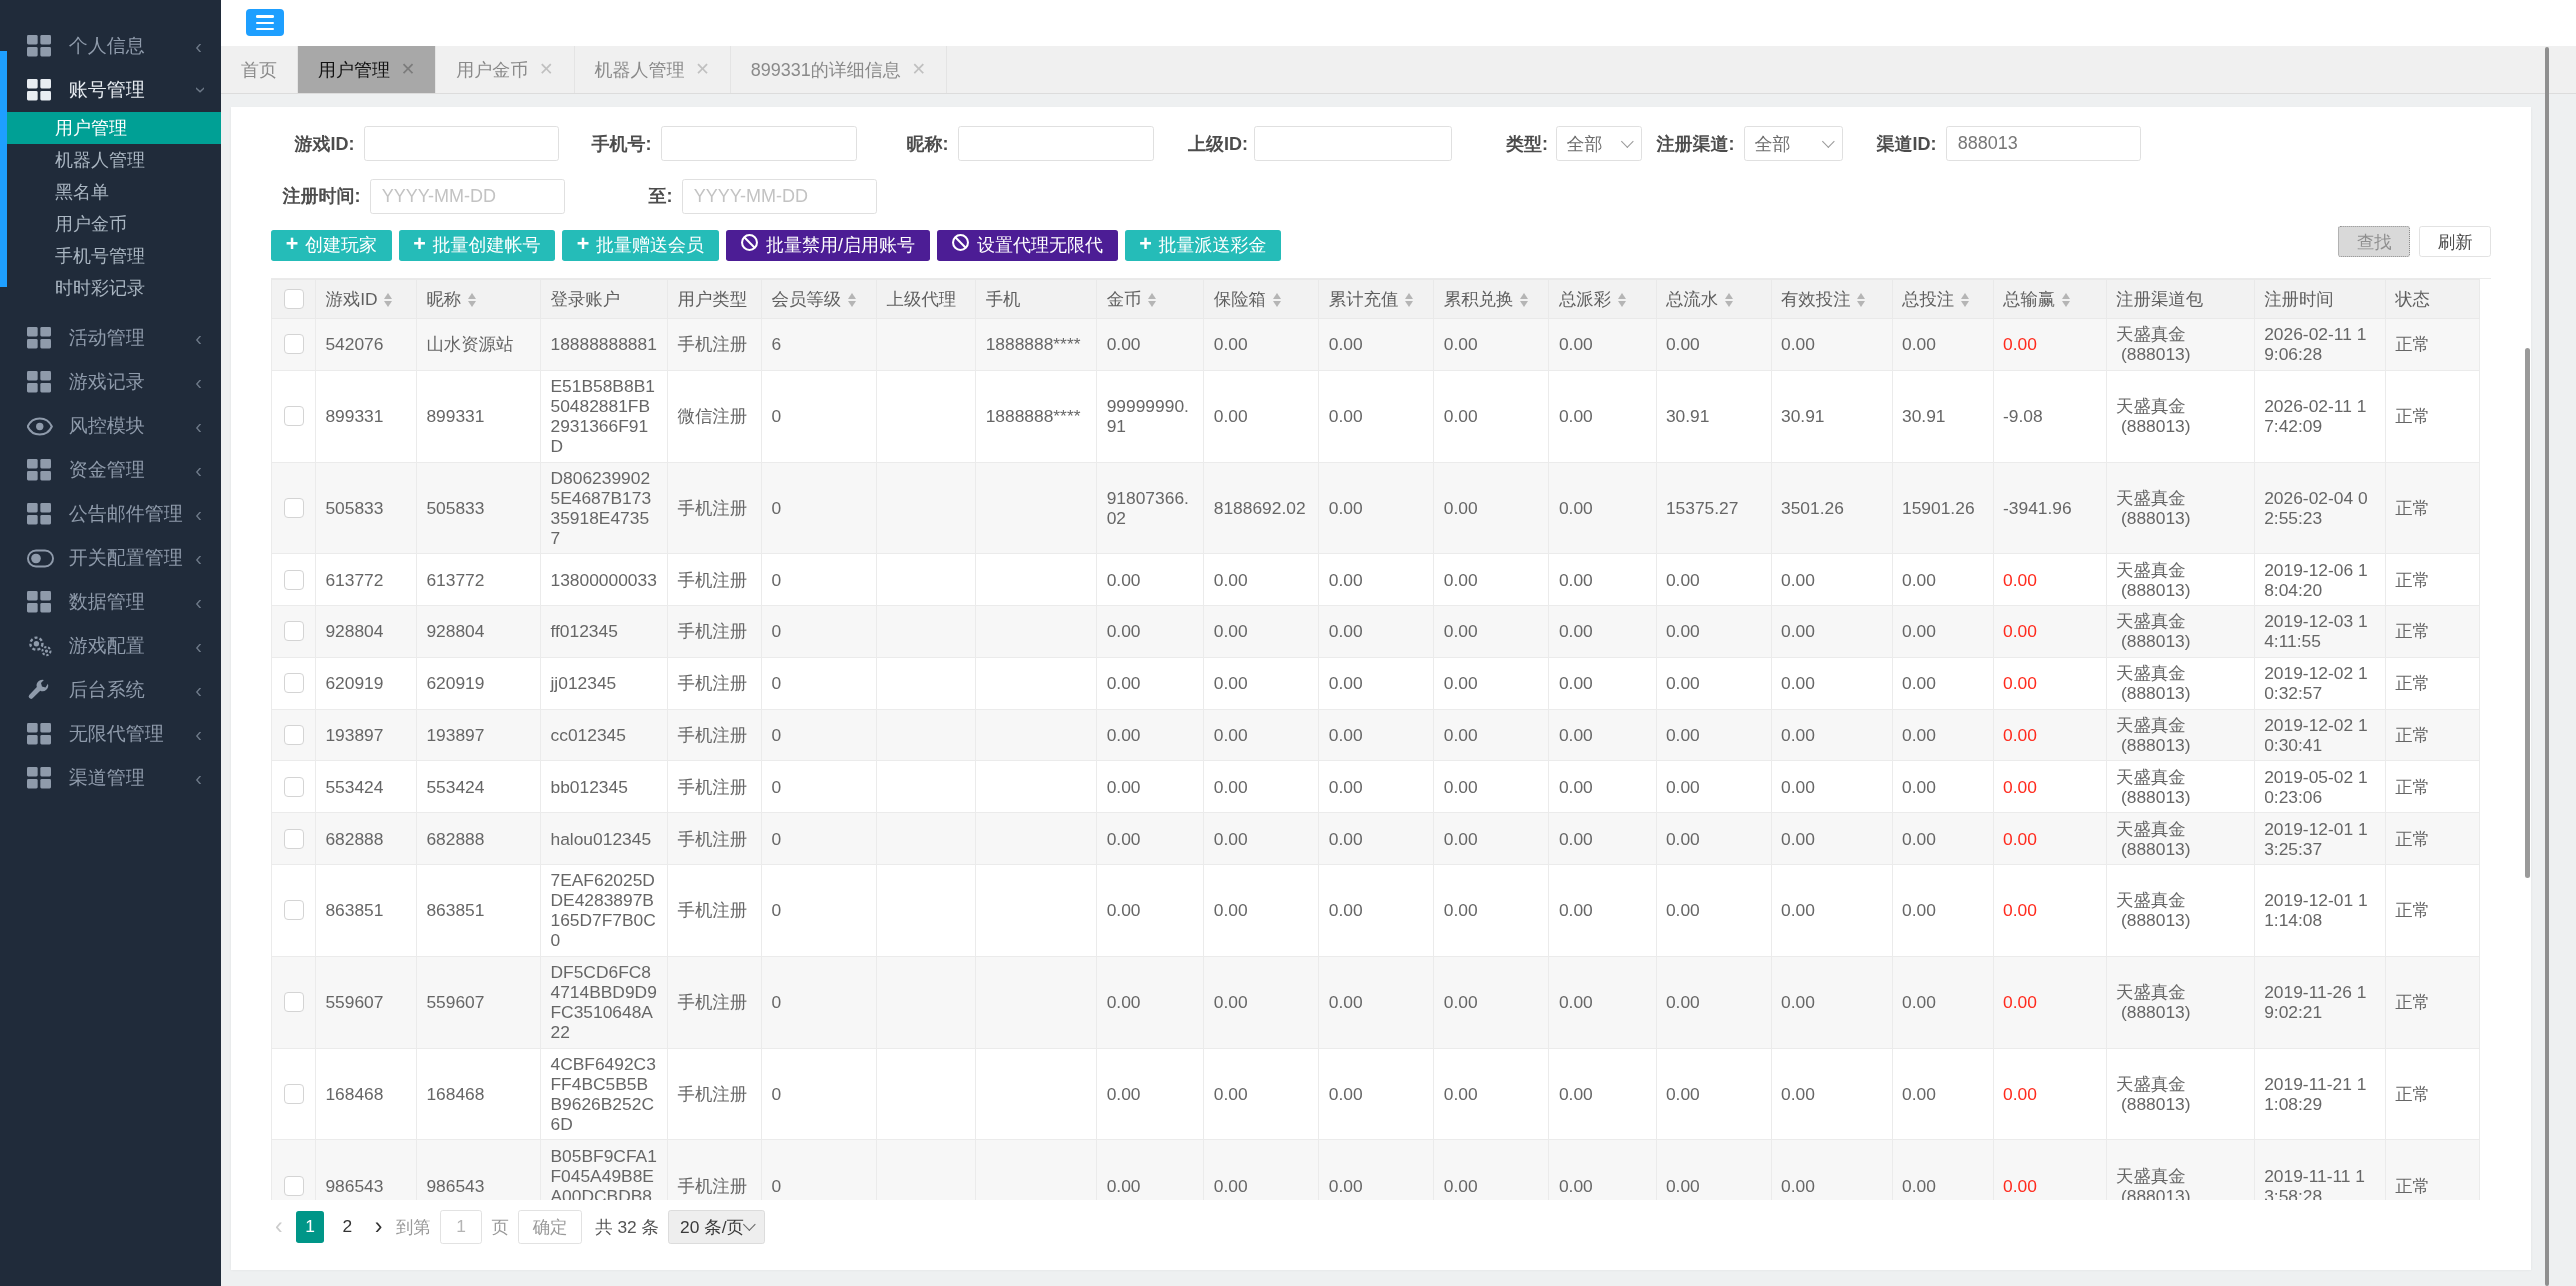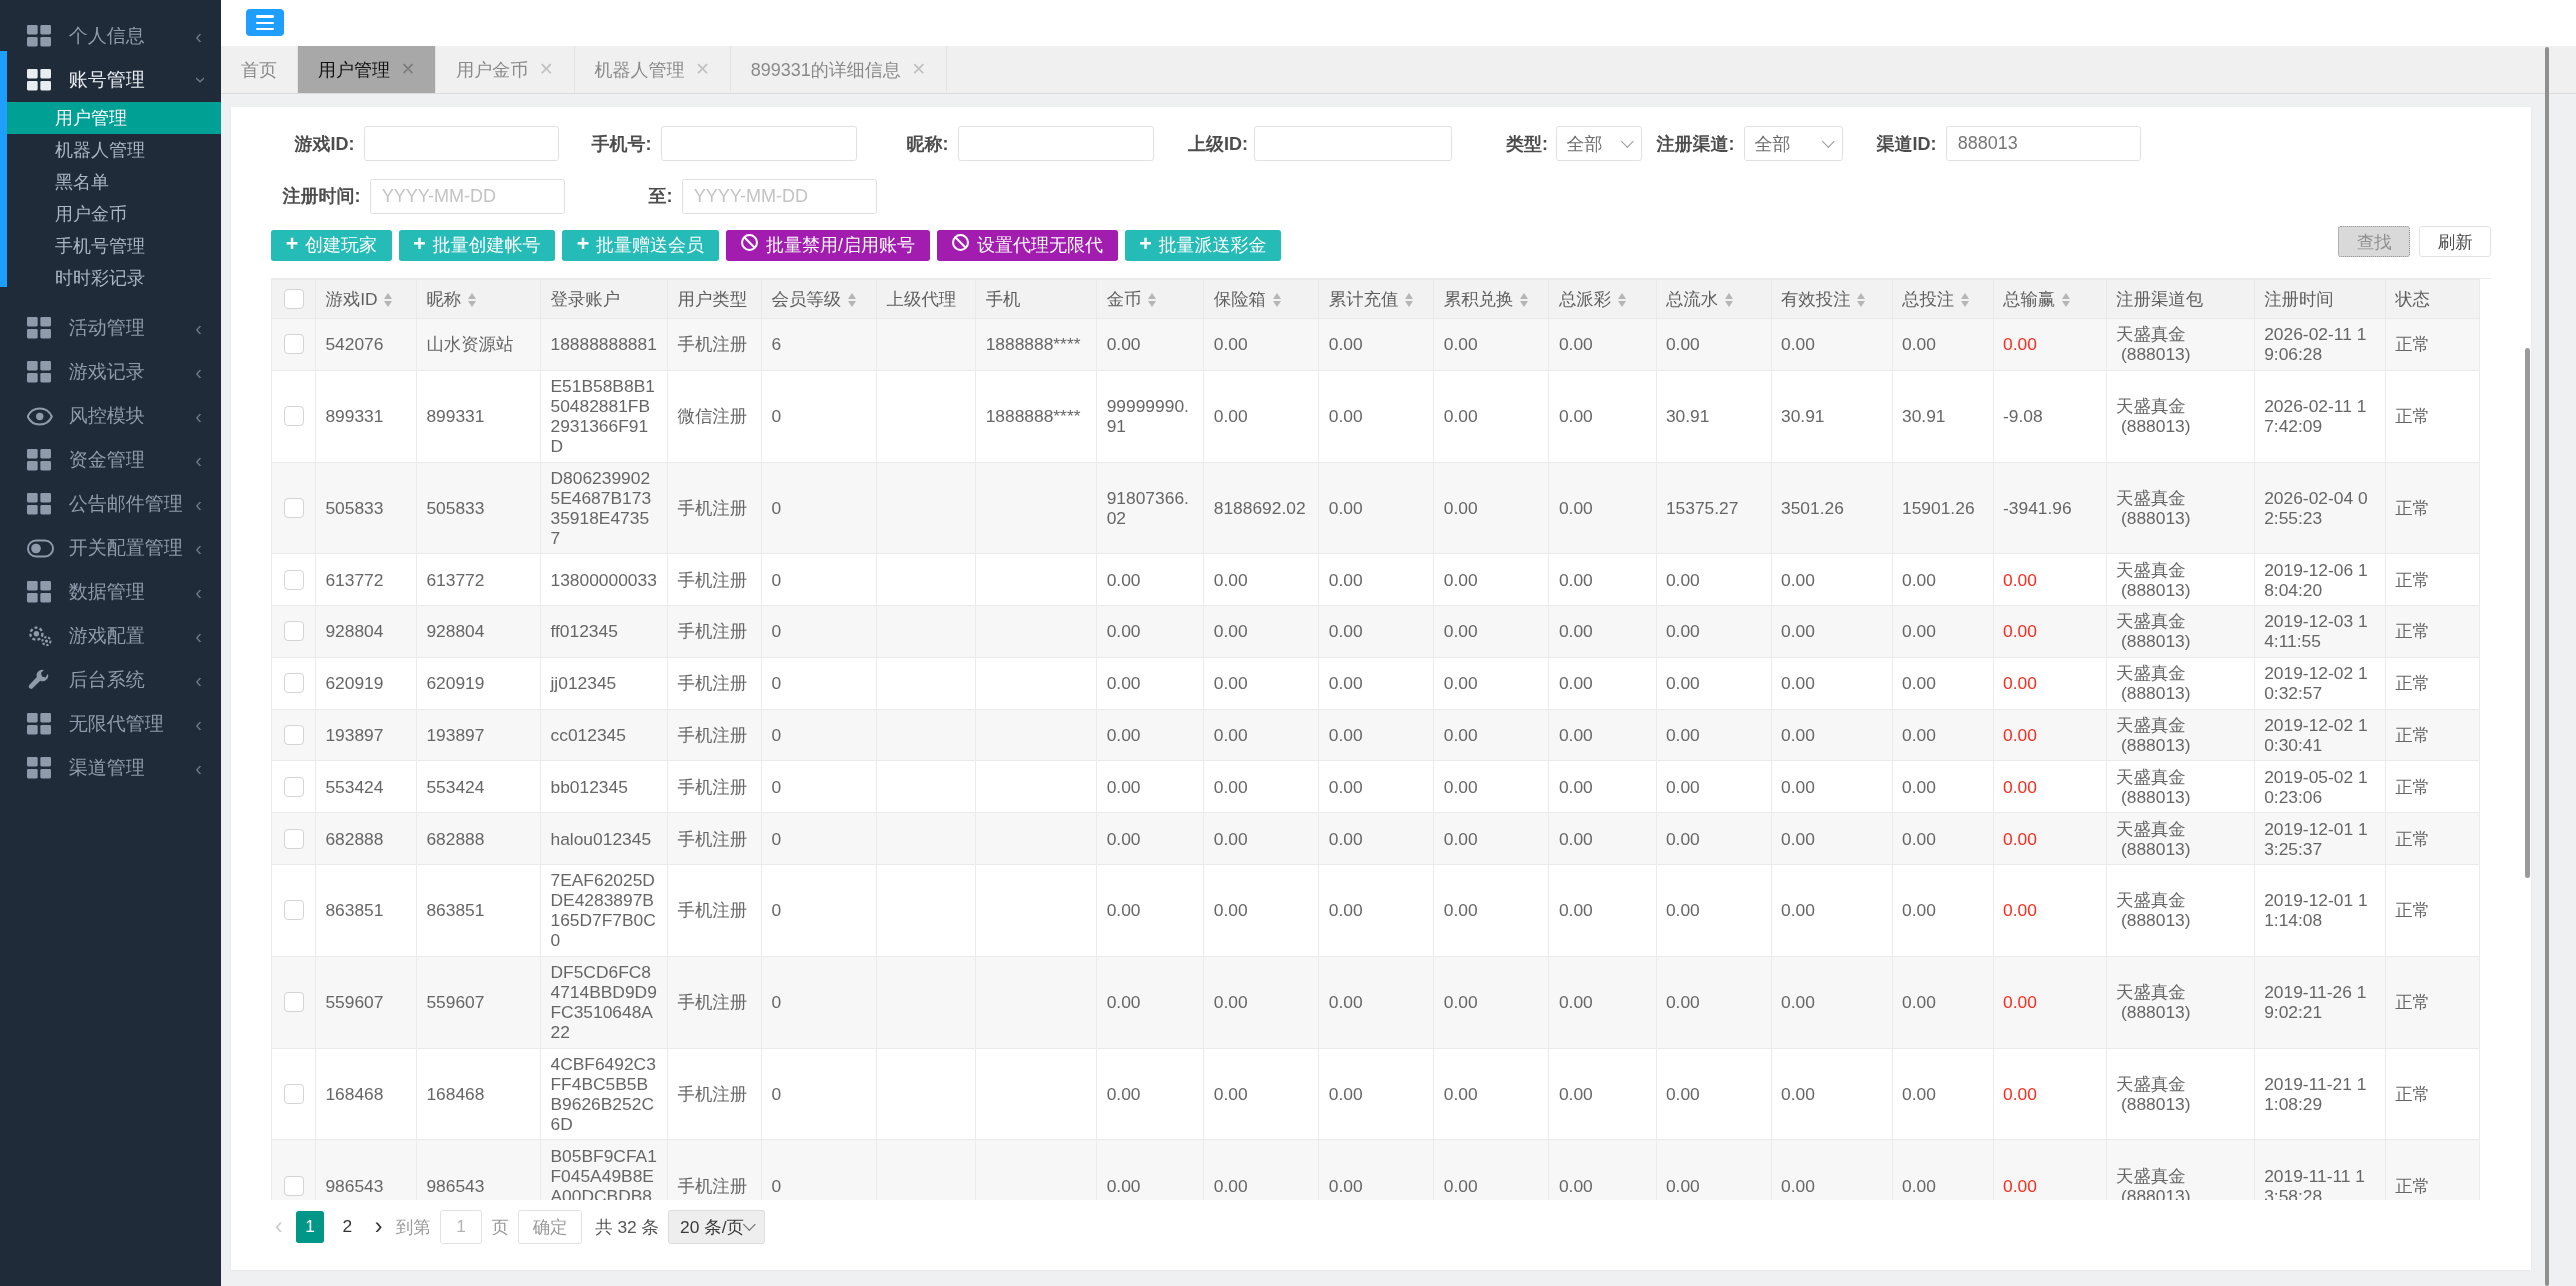--- a/index.html
+++ b/index.html
@@ -2,21 +2,21 @@
 <html style="font-size:10.7px"><head>
 <meta charset="utf-8">
 <style>
   * { box-sizing: border-box; margin:0; padding:0; }
   html,body { width:2576px; height:1287px; overflow:hidden;
     font-family:"Liberation Sans","DejaVu Sans",sans-serif; background:#eef0f1; }
 
   
   .sidebar { position:fixed; left:0; top:0; width:221px; height:100%; background:#202b3a; z-index:20; }
   .side-accent { position:absolute; left:0; top:51px; width:6.7px; height:236px; background:#1e9fff; z-index:5; }
-  .side-menu { padding-top:14px; }
+  .side-menu { padding-top:24px; }
   .side-parent { display:flex; align-items:center; height:44px; padding:0 19px 0 27px;
     color:#8f9bab; font-size:19px; cursor:pointer; }
   .side-parent.expanded { color:#e8edf2; }
   .side-parent .s-icon { width:27px; height:21.5px; margin-right:14.8px; flex:none; display:flex; align-items:center; }
   .side-parent .s-icon svg { display:block; }
   .side-parent .chev { margin-left:auto; font-size:20px; color:#6d7988; line-height:1; }
   .side-parent .chev.down { transform:rotate(-90deg); }
   .side-sub { margin-bottom:12px; }
   .side-sub-item { height:32px; display:flex; align-items:center; padding-left:55px;
     font-size:18px; color:#aab6c2; cursor:pointer; }
@@ -72,21 +72,21 @@
     font-size:18px; color:#6d6d6d; background:#fff; display:flex; align-items:center;
     justify-content:space-between; cursor:pointer; }
   .caret { width:8.7px; height:8.7px; border-right:1.3px solid #999; border-bottom:1.3px solid #999;
     transform:rotate(45deg); margin-top:-4.7px; }
 
   
   .actions { padding:0 40px; margin-top:16px; display:flex; gap:6.7px; }
   .btn { height:31px; padding:0 14.8px; border:none; border-radius:2.7px; color:#fff; font-size:18px;
     display:inline-flex; align-items:center; gap:6.7px; cursor:pointer; white-space:nowrap; }
   .btn.teal { background:#25bcb8; }
-  .btn.red  { background:#a21caf; }
+  .btn.red  { background:#4c1d95; }
   .btn .plus { font-size:21.5px; font-weight:bold; line-height:1; margin-top:-2px; }
   .toolbar-right { position:absolute; top:119px; right:40px; display:flex; gap:9.4px; }
   .tbtn { height:31px; padding:0 17.4px; font-size:17.4px; border-radius:2.7px; cursor:pointer; }
   .tbtn.search { background:#d9d9d9; border:0.7px dotted #8c8c8c; color:#8f8f8f; }
   .tbtn.refresh { background:#fff; border:0.7px solid #e2e2e2; color:#4a4a4a; }
 
   
   .tbl-wrap { margin:17.4px 40px 0; height:922px; overflow:hidden; border-top:0.7px solid #eaeaea; position:relative; }
   table { border-collapse:collapse; table-layout:fixed; width:2209px; }
   th { background:#f2f2f2; font-size:17.4px; color:#5f5f5f; font-weight:normal; text-align:left;

